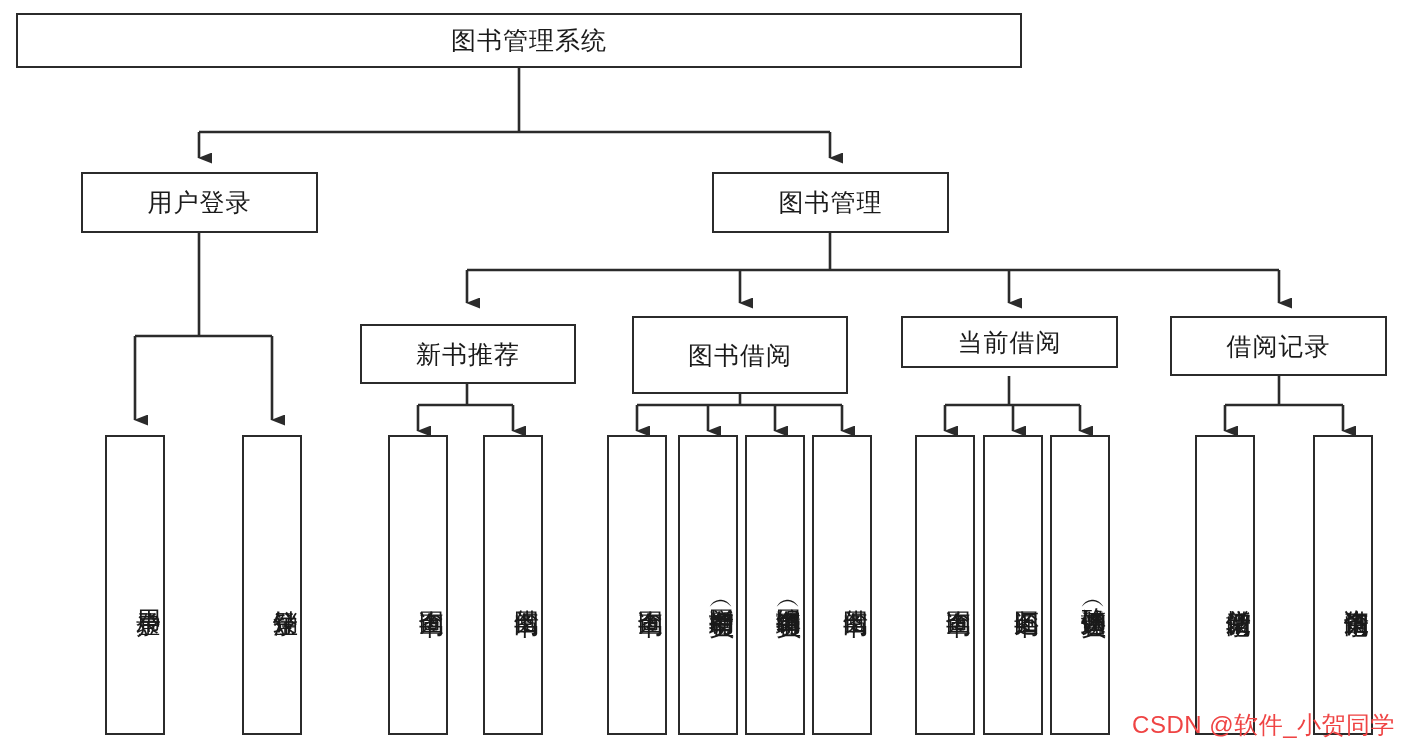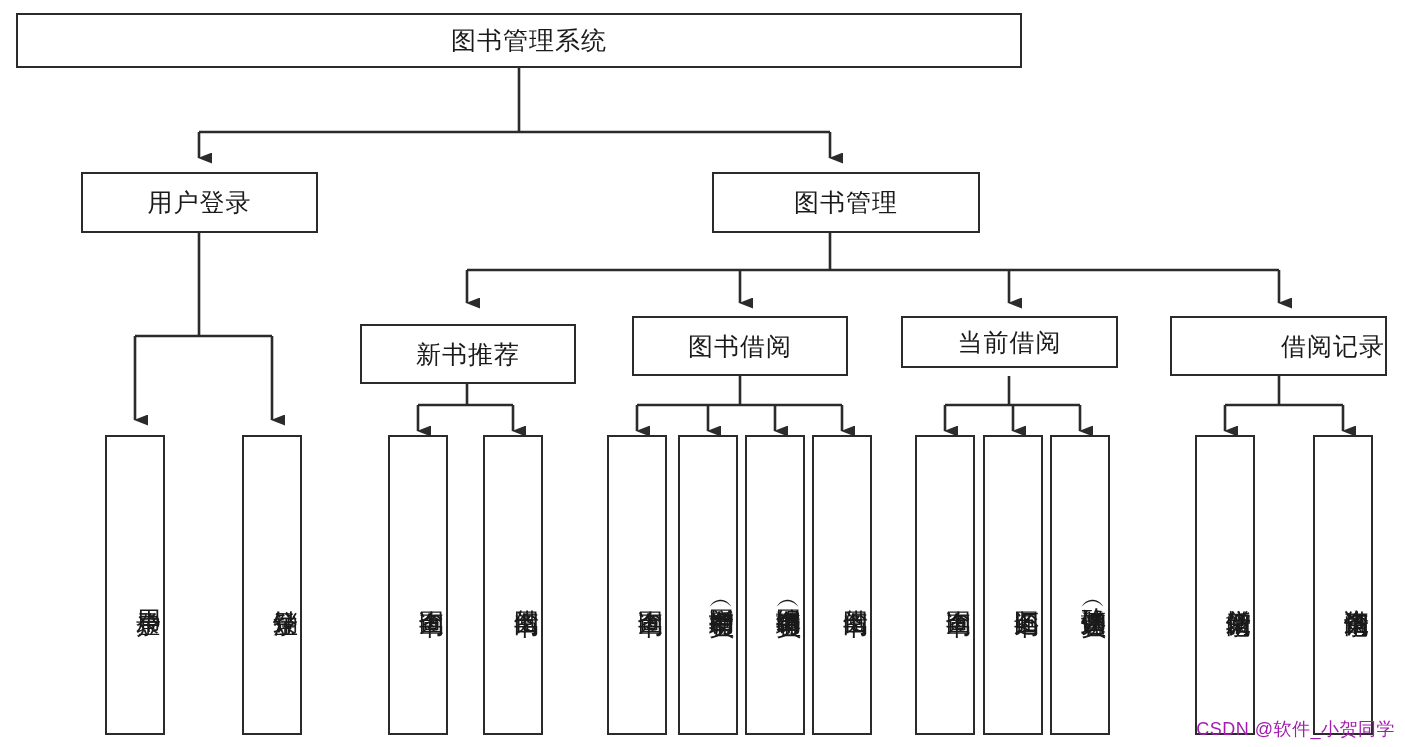--- a/index.html
+++ b/index.html
@@ -49,22 +49,22 @@
   }
   .node.vert .node-label {
     writing-mode: vertical-rl;
     text-orientation: upright;
     display: block;
   }
   #watermark {
     position: absolute;
     right: 10px;
     bottom: 6px;
-    font-size: 18px;
-    color: #a21caf;
+    font-size: 24px;
+    color: #ef4444;
     letter-spacing: 0.5px;
     white-space: nowrap;
     pointer-events: none;
   }
 </style>
 </head>
 <body>
 
 <div id="canvas">
 
@@ -118,34 +118,34 @@
     </g>
   </svg>
 
   <div class="node horiz" style="left:16px; top:13px; width:1006px; height:55px;padding-left:20px;">
     <span class="node-label">图书管理系统</span>
   </div>
 
   <div class="node horiz" style="left:81px; top:172px; width:237px; height:61px;">
     <span class="node-label">用户登录</span>
   </div>
-  <div class="node horiz" style="left:712px; top:172px; width:268px; height:61px;">
+  <div class="node horiz" style="left:712px; top:172px; width:237px; height:61px;">
     <span class="node-label">图书管理</span>
   </div>
 
   <div class="node horiz" style="left:360px; top:324px; width:216px; height:60px;">
     <span class="node-label">新书推荐</span>
   </div>
-  <div class="node horiz" style="left:632px; top:316px; width:216px; height:60px;">
+  <div class="node horiz" style="left:632px; top:316px; width:216px; height:78px;">
     <span class="node-label">图书借阅</span>
   </div>
   <div class="node horiz" style="left:901px; top:316px; width:217px; height:52px;">
     <span class="node-label">当前借阅</span>
   </div>
-  <div class="node horiz" style="left:1170px; top:316px; width:217px; height:60px;justify-content:flex-end;">
+  <div class="node horiz" style="left:1170px; top:316px; width:217px; height:60px;">
     <span class="node-label">借阅记录</span>
   </div>
 
   <div class="node vert" style="left:105px; top:435px; width:60px; height:300px;">
     <span class="node-label">用户登录</span>
   </div>
   <div class="node vert" style="left:242px; top:435px; width:60px; height:300px;">
     <span class="node-label">注销登录</span>
   </div>
 

